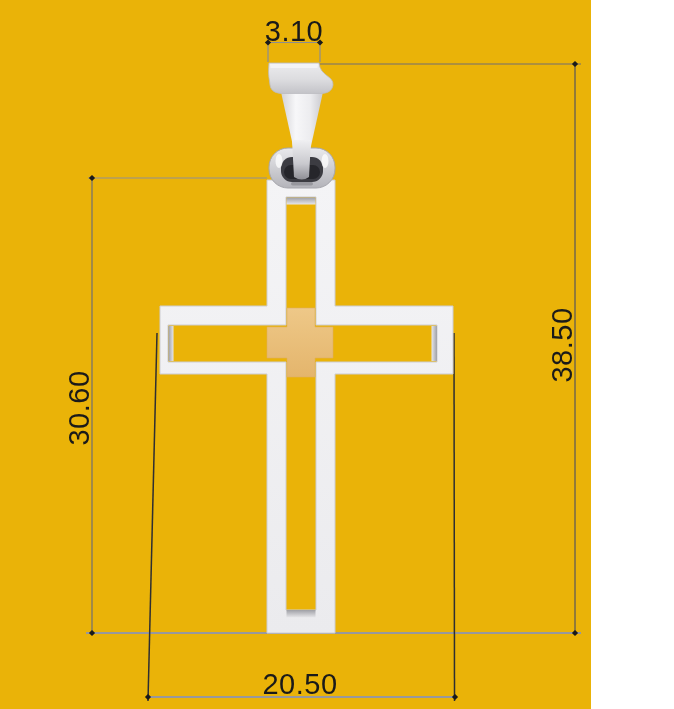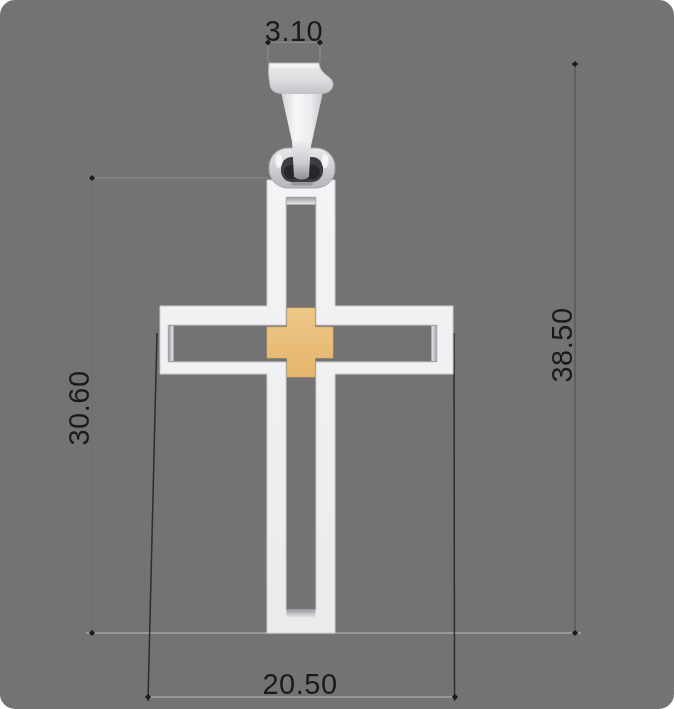--- a/index.html
+++ b/index.html
@@ -1,23 +1,22 @@
 <!DOCTYPE html>
 <html><head>
 <meta charset="utf-8">
 <style>
   html, body { margin: 0; padding: 0; background: #ffffff; }
   .canvas {
     position: relative;
-    width: 674px;
+    width: 591px;
     height: 709px;
-    background: #737373;
+    background: #eab308;
     overflow: hidden;
     font-family: "Liberation Sans", sans-serif;
-    border-radius: 15px;
   }
   svg { display: block; }
   .dim-text {
     font-family: "Liberation Sans", sans-serif;
     font-size: 29px;
     letter-spacing: 0.5px;
   }
 </style>
 </head>
 <body>

